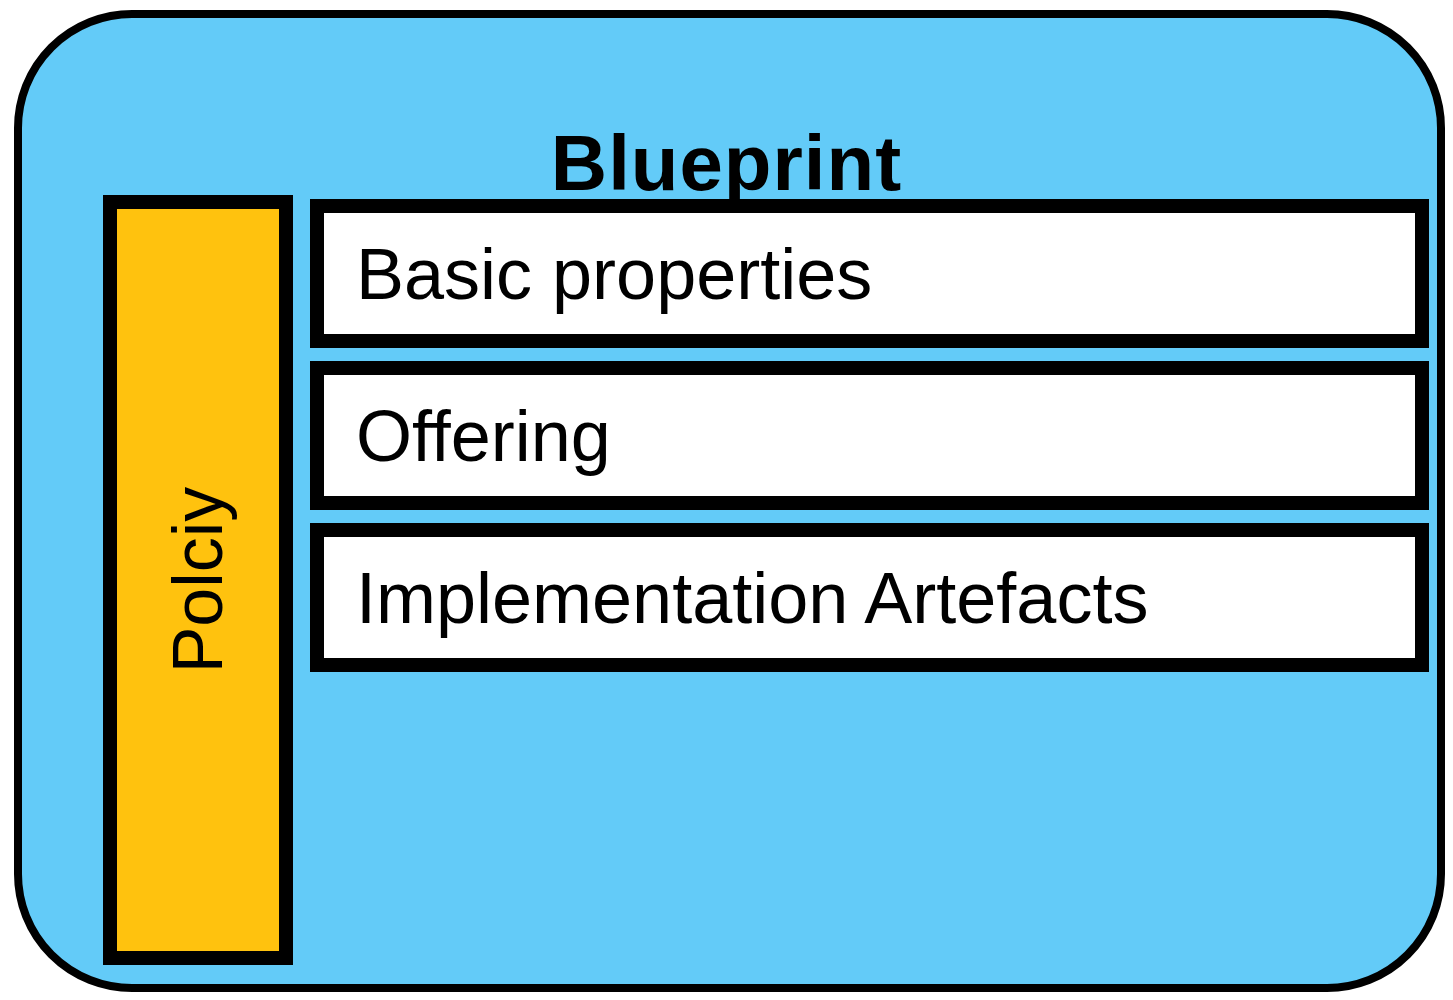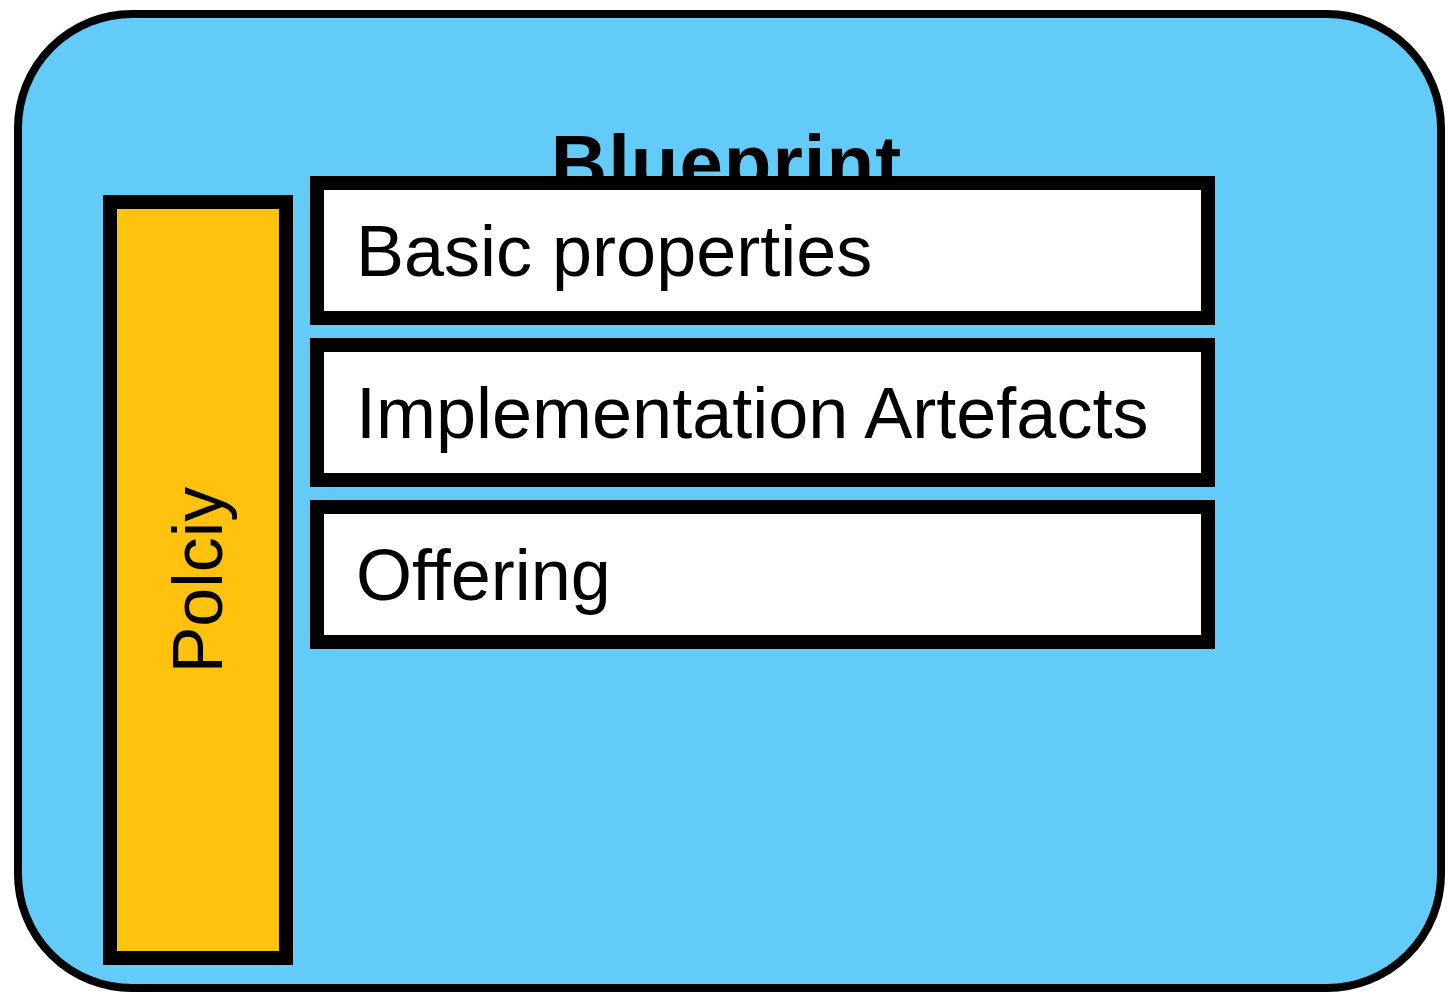--- a/index.html
+++ b/index.html
@@ -58,22 +58,22 @@
     white-space: nowrap;
     font-size: 70px;
     line-height: 1;
     color: #000000;
   }
 
   
   .sections {
     position: absolute;
     left: 310px;
-    top: 176px;
-    width: 905px;
+    top: 199px;
+    width: 1119px;
     display: flex;
     flex-direction: column;
     gap: 13px;
     text-align: right;
   }
   .section-box {
     height: 149px;
     border: 14px solid #000000;
     box-sizing: border-box;
     display: flex;
@@ -96,18 +96,18 @@
 
 <div class="policy-bar" style="background-color: rgb(255, 194, 14);">
   <span class="policy-label">Polciy</span>
 </div>
 
 <div class="sections">
   <div class="section-box" style="background-color: rgb(255, 255, 255);">
     <span class="section-label">Basic properties</span>
   </div>
   <div class="section-box" style="background-color: rgb(255, 255, 255);">
-    <span class="section-label">Implementation Artefacts</span>
+    <span class="section-label">Offering</span>
   </div>
   <div class="section-box" style="background-color: rgb(255, 255, 255);">
-    <span class="section-label">Offering</span>
+    <span class="section-label">Implementation Artefacts</span>
   </div>
 </div>
 
 </body></html>

